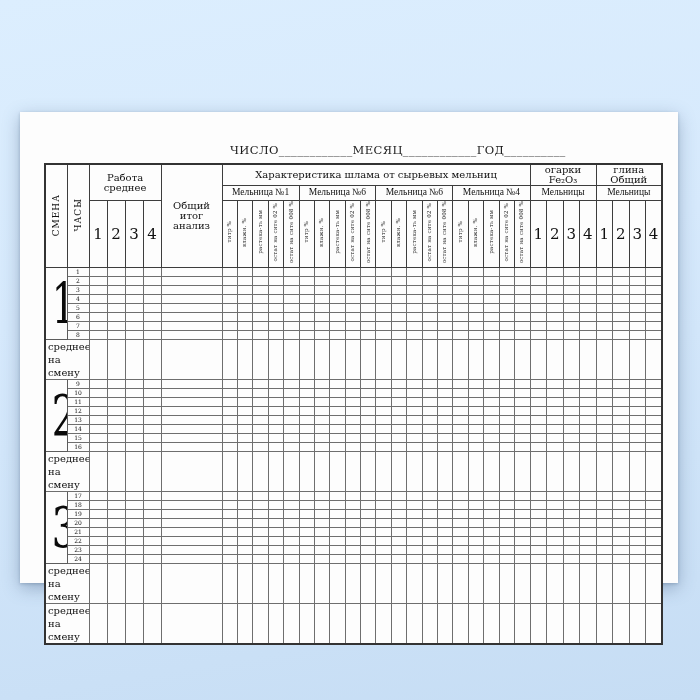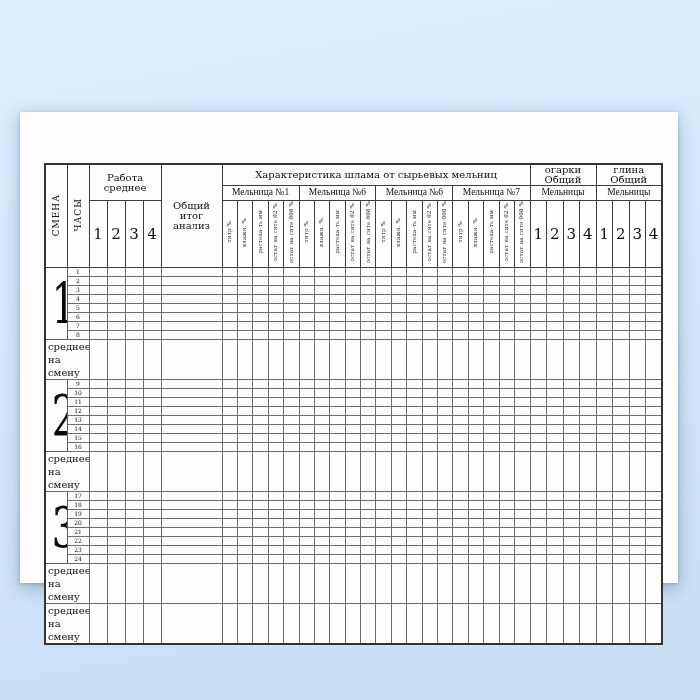--- a/index.html
+++ b/index.html
@@ -58,20 +58,21 @@
     font-size:10px;text-align:left;line-height:1.3;color:#111;
     padding:0 2px;
   }
   tr.avg-row td{border-top-width:1.5px;border-bottom-width:1.5px;}
   td.gs, th.gs{border-left-width:1.5px;}
 </style>
 </head>
 <body>
 
 <div class="paper">
+  <div class="date-line">ЧИСЛО____________МЕСЯЦ____________ГОД__________</div>
 
   <table class="log">
     <colgroup>
       <col class="w22">
         <col class="w22">
       <col class="w18">
         <col class="w18">
         <col class="w18">
         <col class="w18">
       <col class="w61">
@@ -104,28 +105,28 @@
         <col class="w16">
         <col class="w16">
     </colgroup>
     <thead>
       <tr class="h1">
         <th rowspan="3" class="vert"><span>СМЕНА</span></th>
         <th rowspan="3" class="vert"><span>ЧАСЫ</span></th>
         <th colspan="4" rowspan="2" class="grp">Работа среднее</th>
         <th rowspan="3" class="oia">Общий итог анализ</th>
         <th colspan="20" class="grp gs">Характеристика шлама от сырьевых мельниц</th>
-        <th colspan="4" class="grp gs">огарки Общий</th>
+        <th colspan="4" class="grp gs">огарки Fe₂O₃</th>
         <th colspan="4" class="grp gs">глина Общий</th>
       </tr>
       <tr class="h2">
         <th colspan="5" class="gs">Мельница №1</th>
         <th colspan="5" class="gs">Мельница №6</th>
         <th colspan="5" class="gs">Мельница №6</th>
-        <th colspan="5" class="gs">Мельница №7</th>
+        <th colspan="5" class="gs">Мельница №4</th>
         <th colspan="4" class="gs">Мельницы</th>
         <th colspan="4" class="gs">Мельницы</th>
       </tr>
       <tr class="h3">
         <th class="dig">1</th>
         <th class="dig">2</th>
         <th class="dig">3</th>
         <th class="dig">4</th>
 
         <th class="rot gs"><span>титр %</span></th>

